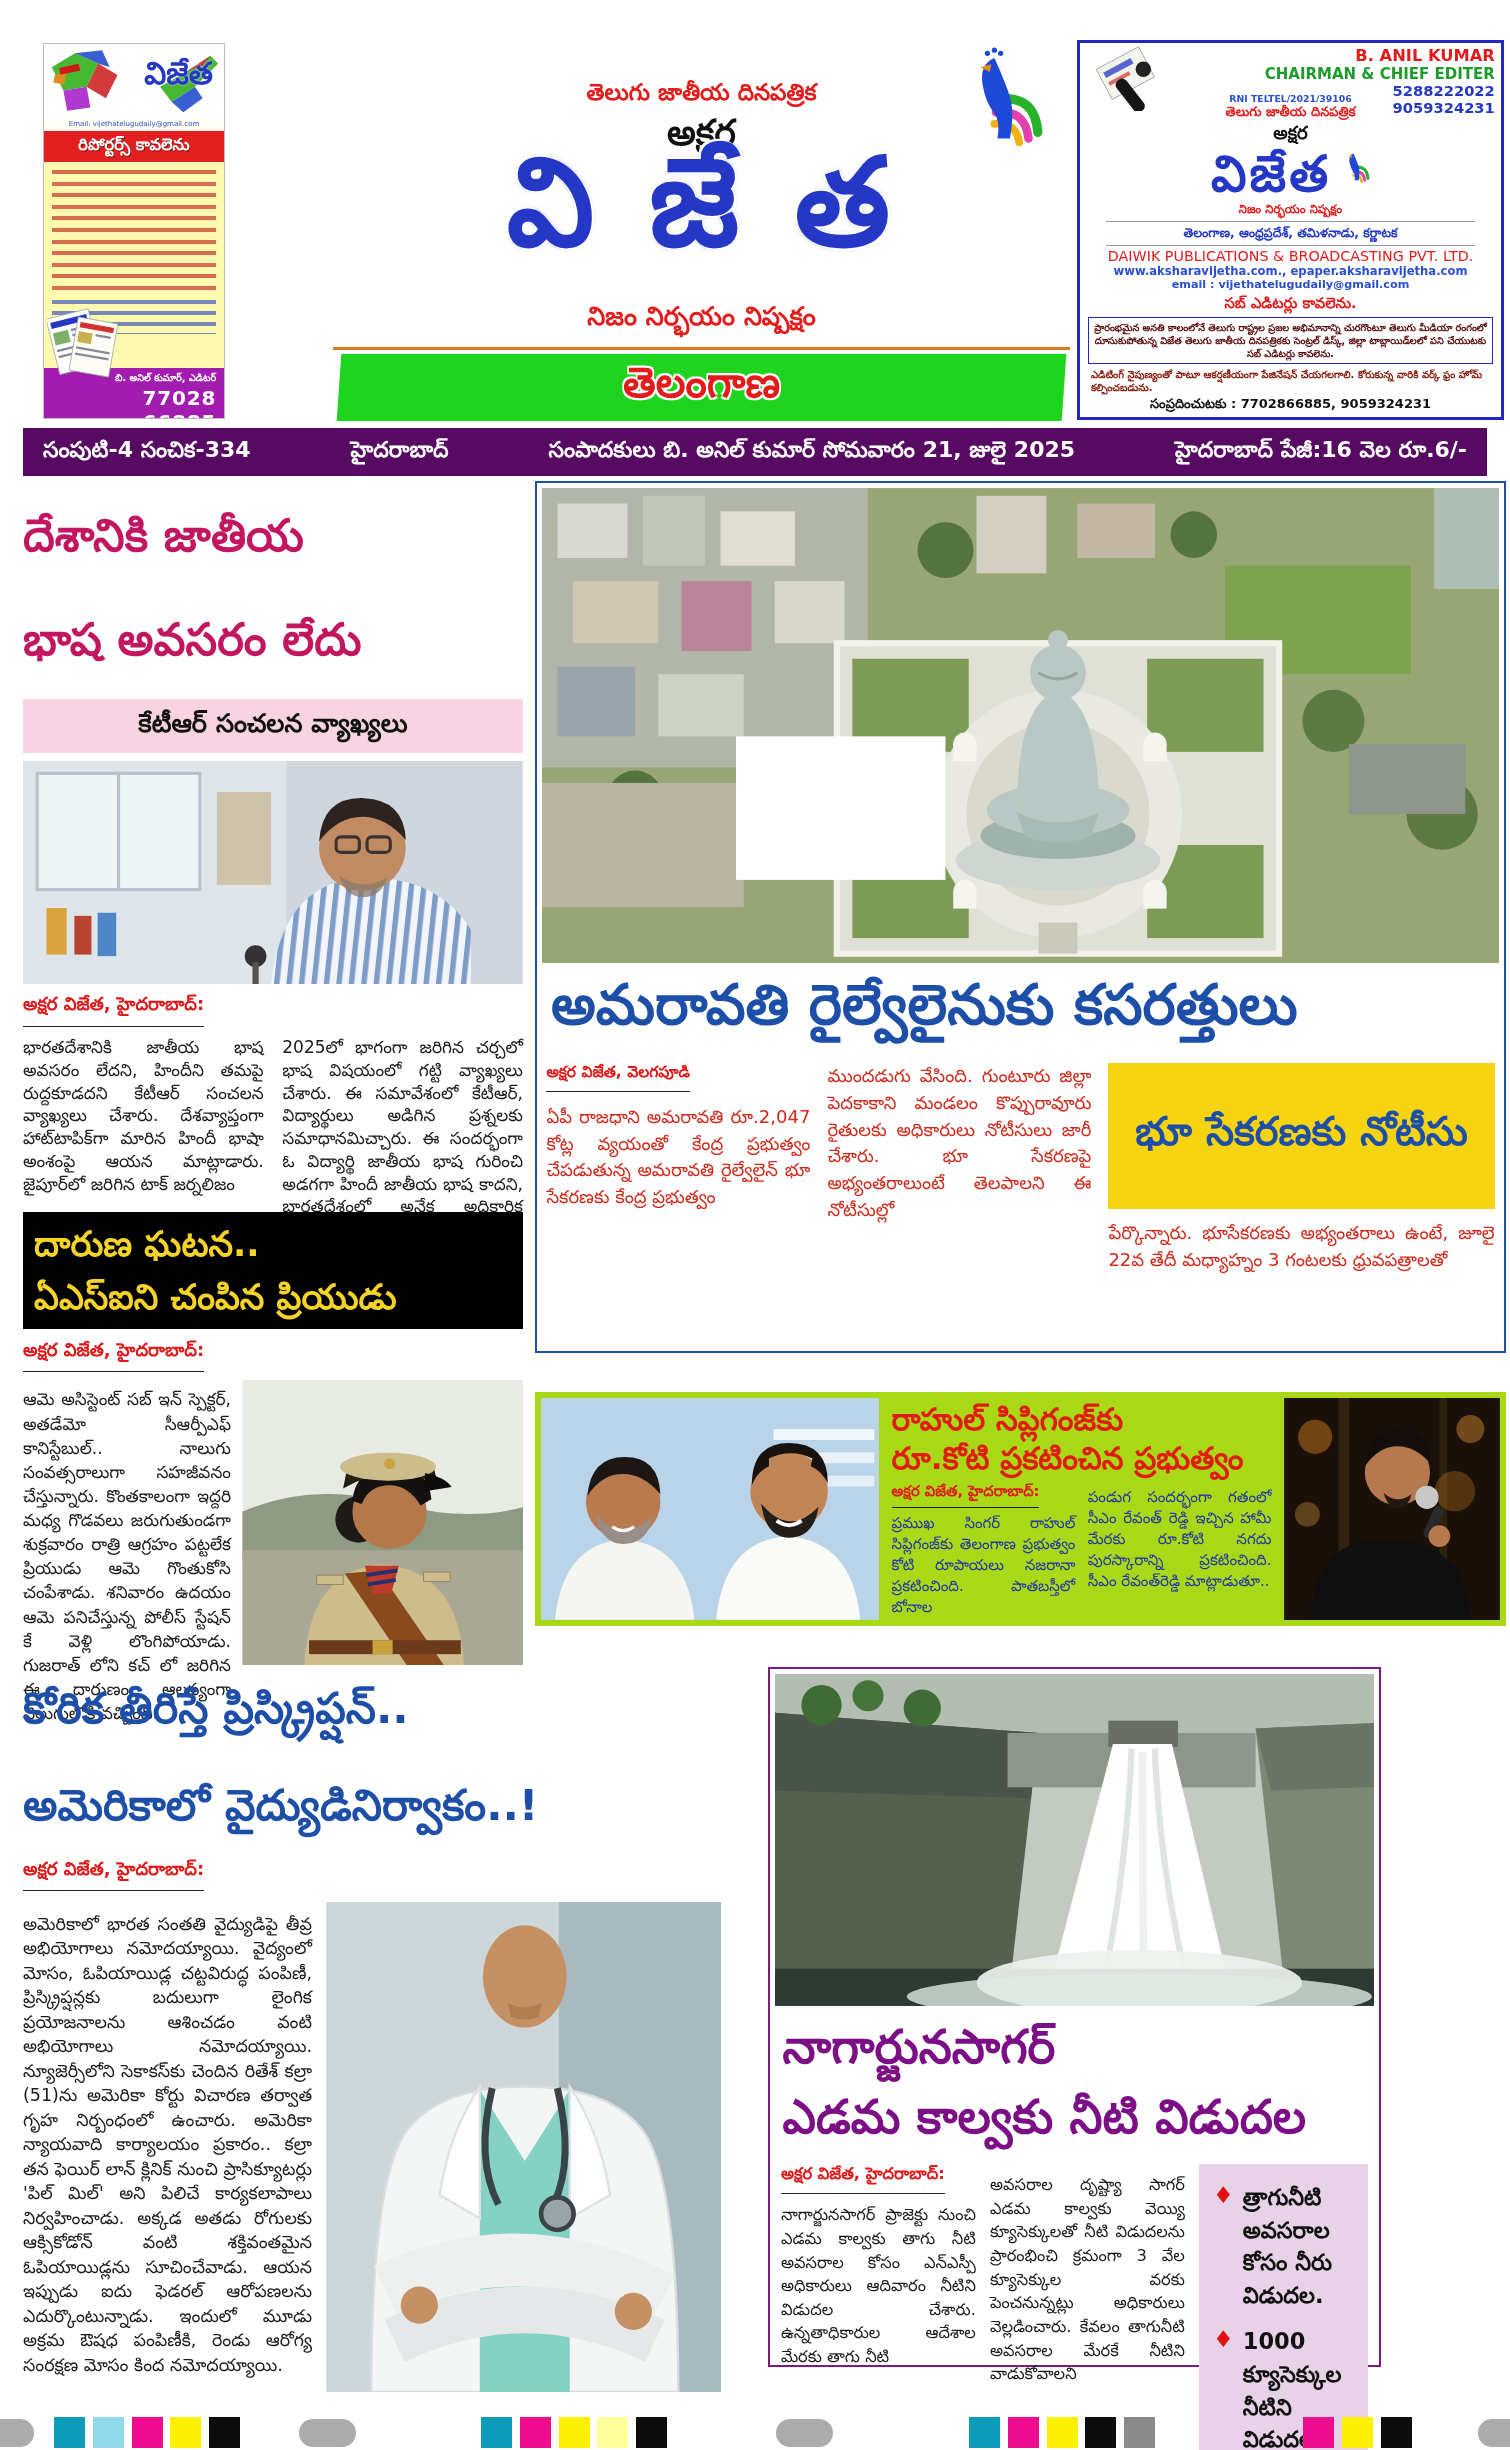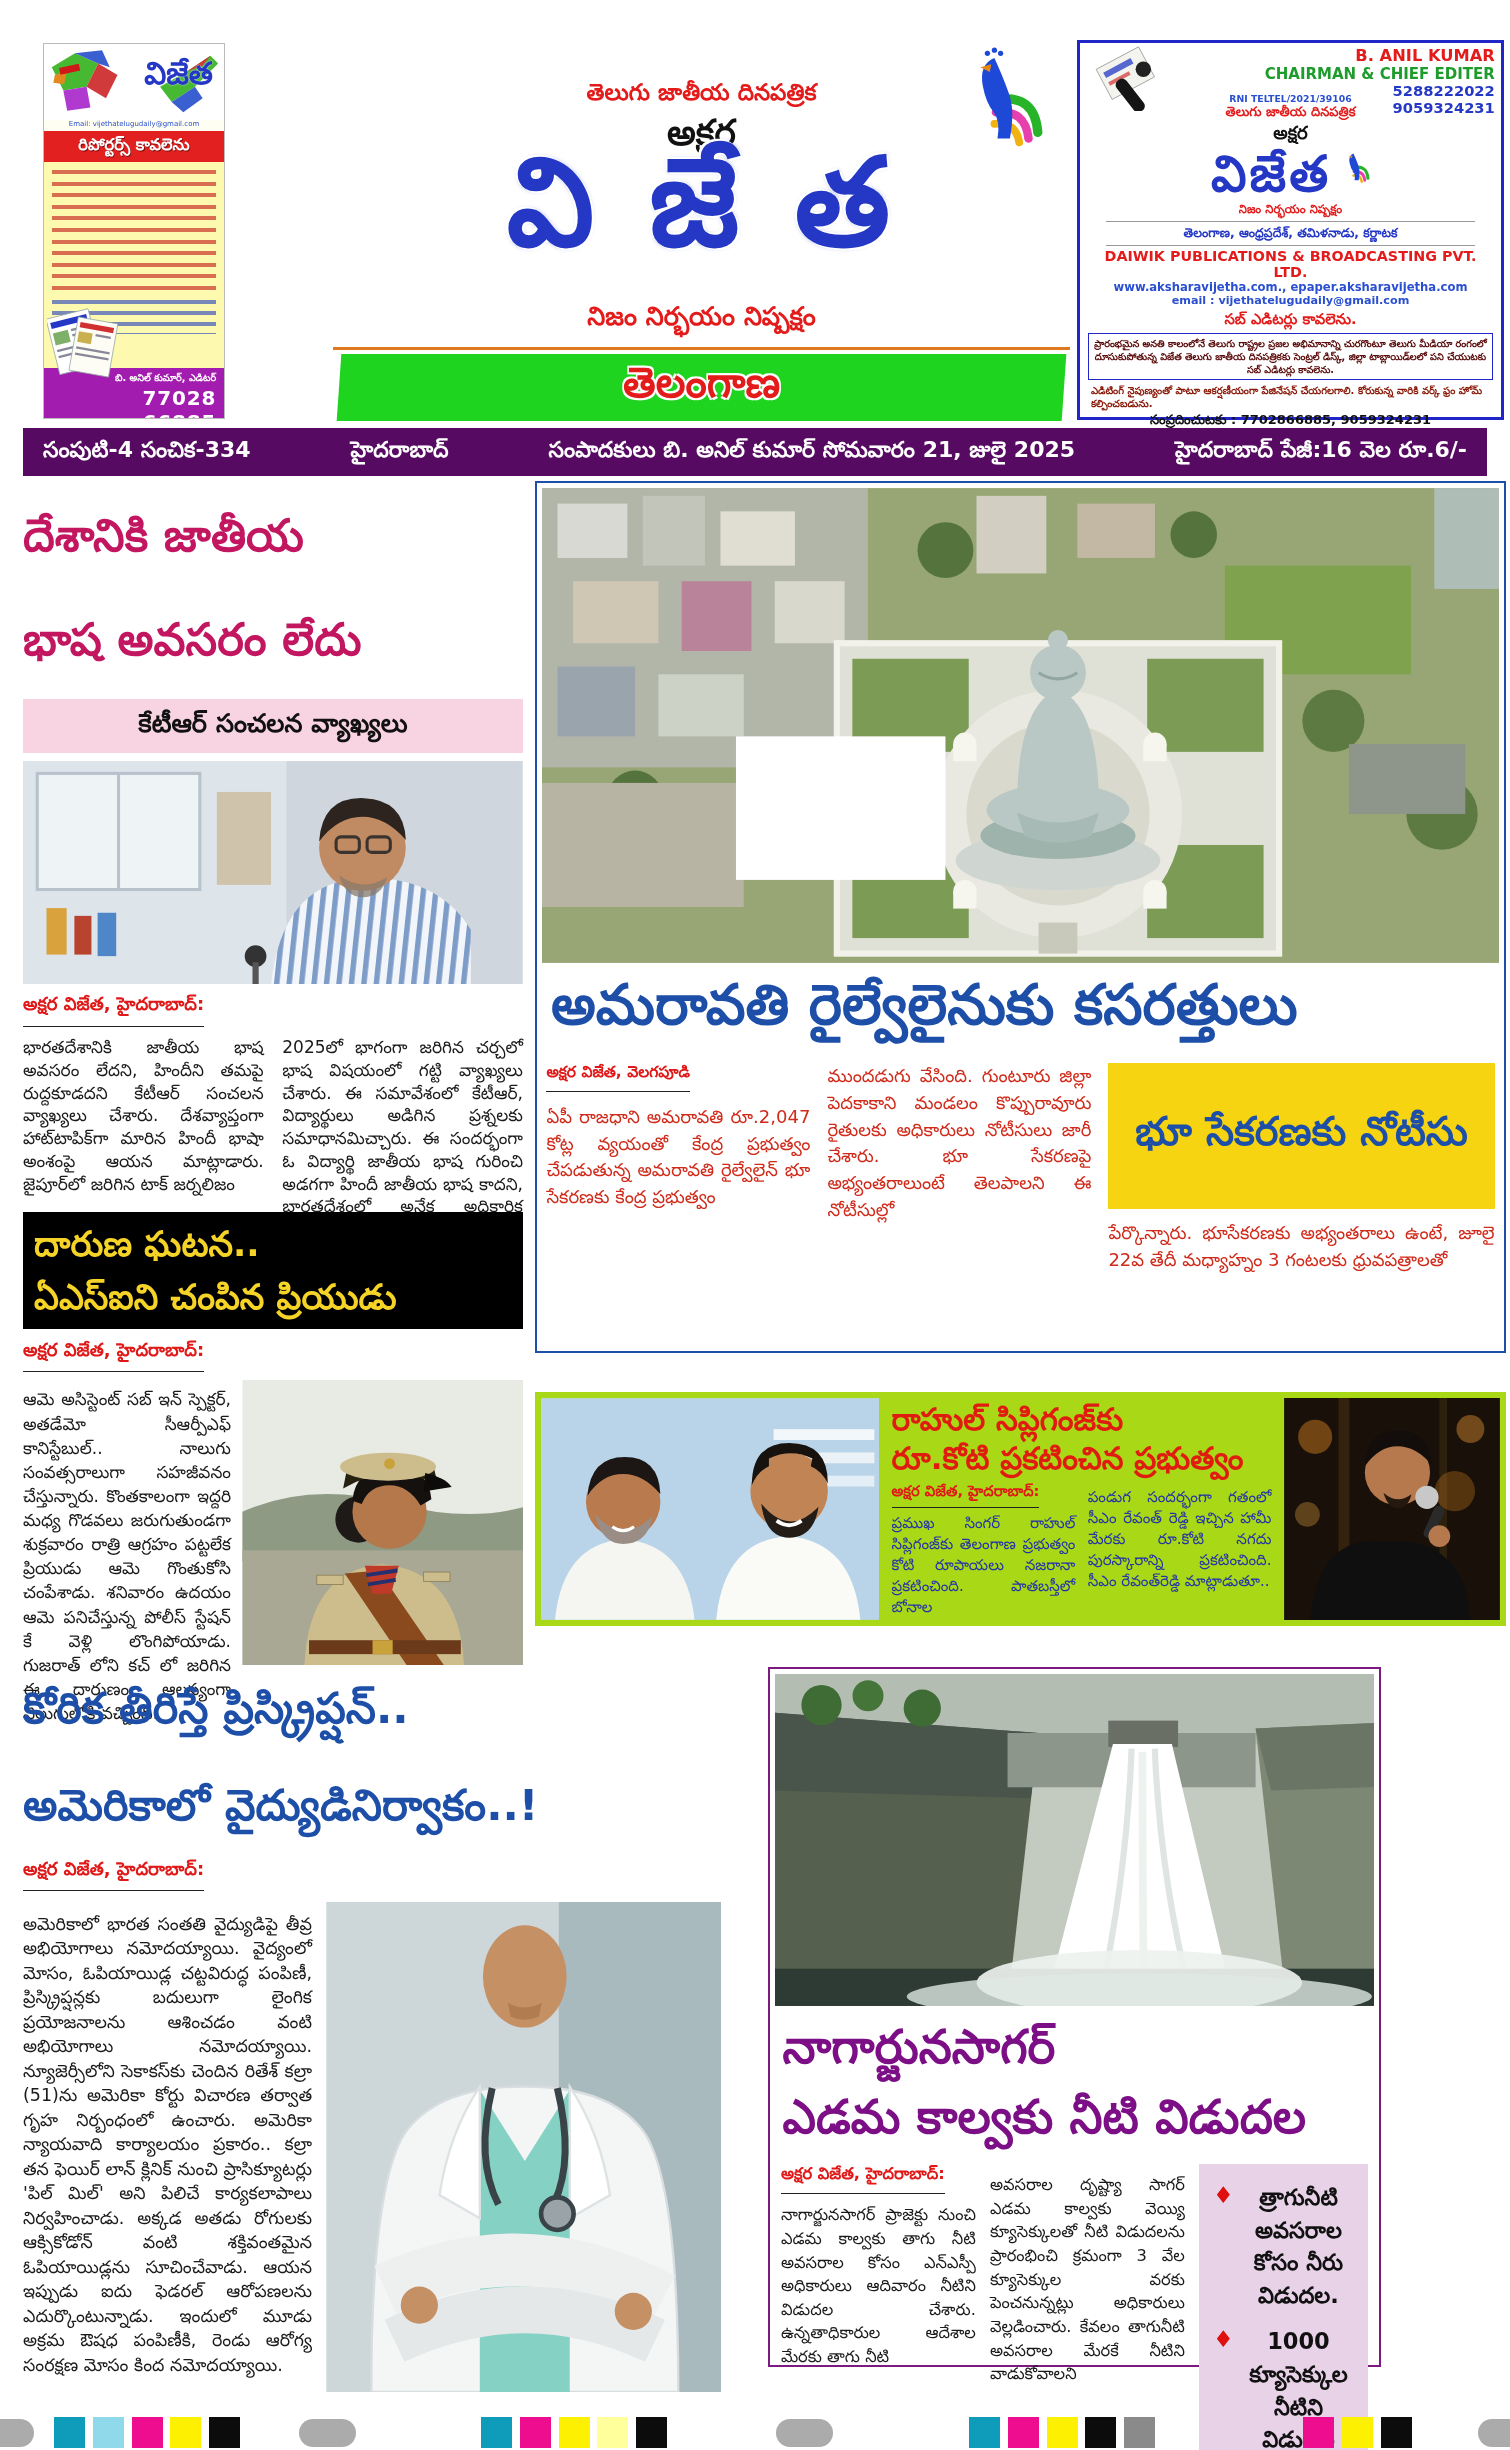--- a/index.html
+++ b/index.html
@@ -50,21 +50,21 @@
   .ra-role{color:#1d9c2c;font-weight:700;font-size:15px;text-align:right;}
   .ra-phones{color:#2438c5;font-weight:800;font-size:14.7px;text-align:right;line-height:1.15;}
   .ra-rni{color:#2a4fd0;font-weight:700;font-size:9.3px;margin-top:-20px;}
   .ra-tagline{color:#e41b1b;font-weight:800;font-size:13px;}
   .ra-akshara{color:#111;font-weight:800;font-size:18px;}
   .ra-title{color:#2438c5;font-weight:800;font-size:50px;line-height:1.05;letter-spacing:3.1px;
         text-shadow:1.6px 1.6px 0 #fff;display:flex;align-items:center;justify-content:center;gap:7.8px;}
   .ra-slogan{color:#e41b1b;font-weight:700;font-size:11.6px;margin-top:1.6px;}
   .ra-div{border-top:0.8px solid #999;margin:2.3px 20px;}
   .ra-states{color:#2438c5;font-weight:800;font-size:12.4px;}
-  .ra-company{color:#e41b1b;font-weight:700;font-size:14.3px;margin-top:1.6px;}
+  .ra-company{color:#e41b1b;font-weight:400;font-size:14.3px;margin-top:1.6px;}
   .ra-web{color:#2a4fd0;font-weight:800;font-size:11.6px;}
   .ra-email{color:#2a4fd0;font-weight:700;font-size:11.2px;}
   .ra-vac-title{color:#e41b1b;font-weight:800;font-size:14.7px;margin-top:2.3px;}
   .ra-vac-body{border:1.6px solid #2026c8;margin:2.3px 1.6px;padding:3.1px 4.7px;color:#5a0a0a;
         font-size:9.7px;font-weight:700;line-height:1.35;text-align:center;}
   .ra-note{color:#8a1a0a;font-size:10px;font-weight:700;text-align:left;padding:1.6px 4.7px;line-height:1.3;}
   .ra-contact{color:#111;font-weight:800;font-size:13px;}
 
   
   .dateline{left:23px;top:428px;width:1464px;height:48px;background:#570a62;color:#fff;
@@ -135,21 +135,21 @@
   .sagar{left:768px;top:1667px;width:613px;height:700px;border:2.3px solid #7d1a80;
         box-sizing:border-box;padding:4.7px;}
   .sg-photo{height:332px;overflow:hidden;}
   .sg-h{color:#7c0f86;font-weight:800;font-size:47px;line-height:1.5;padding:6.2px 0 0 7.8px;}
   .sg-row{display:flex;gap:14px;margin-top:11px;padding:0 6.2px;}
   .sg-col{width:195px;}
   .sg-col p{margin:9.3px 0 0 0;font-size:16.3px;line-height:1.45;text-align:justify;}
   .sg-bullets{flex:1;background:#e7d2e8;padding:17px 14px;}
   .sg-b{display:flex;gap:9.3px;margin-bottom:14px;}
   .sg-b .dia{color:#e01010;font-size:23px;line-height:1.3;}
-  .sg-b .txt{color:#111;font-weight:800;font-size:22.5px;line-height:1.45;text-align:center;}
+  .sg-b .txt{color:#111;font-weight:800;font-size:22.5px;line-height:1.45;}
 
   
   .marks{left:0;top:2414px;width:1511px;height:36px;}
   .cluster{position:absolute;display:flex;gap:7.8px;top:3.1px;}
   .sq{width:31px;height:31px;display:block;}
   .c-cyan{background:#0e9cba;} .c-lblue{background:#8fd9ea;} .c-mag{background:#ee0d8e;}
   .c-yel{background:#fdf000;} .c-pyel{background:#ffff9c;} .c-blk{background:#0c0c0c;}
   .c-gray{background:#8a8a8a;}
   .pill{position:absolute;top:4.7px;width:57px;height:28px;background:#ababab;border-radius:14px;}
 </style>

